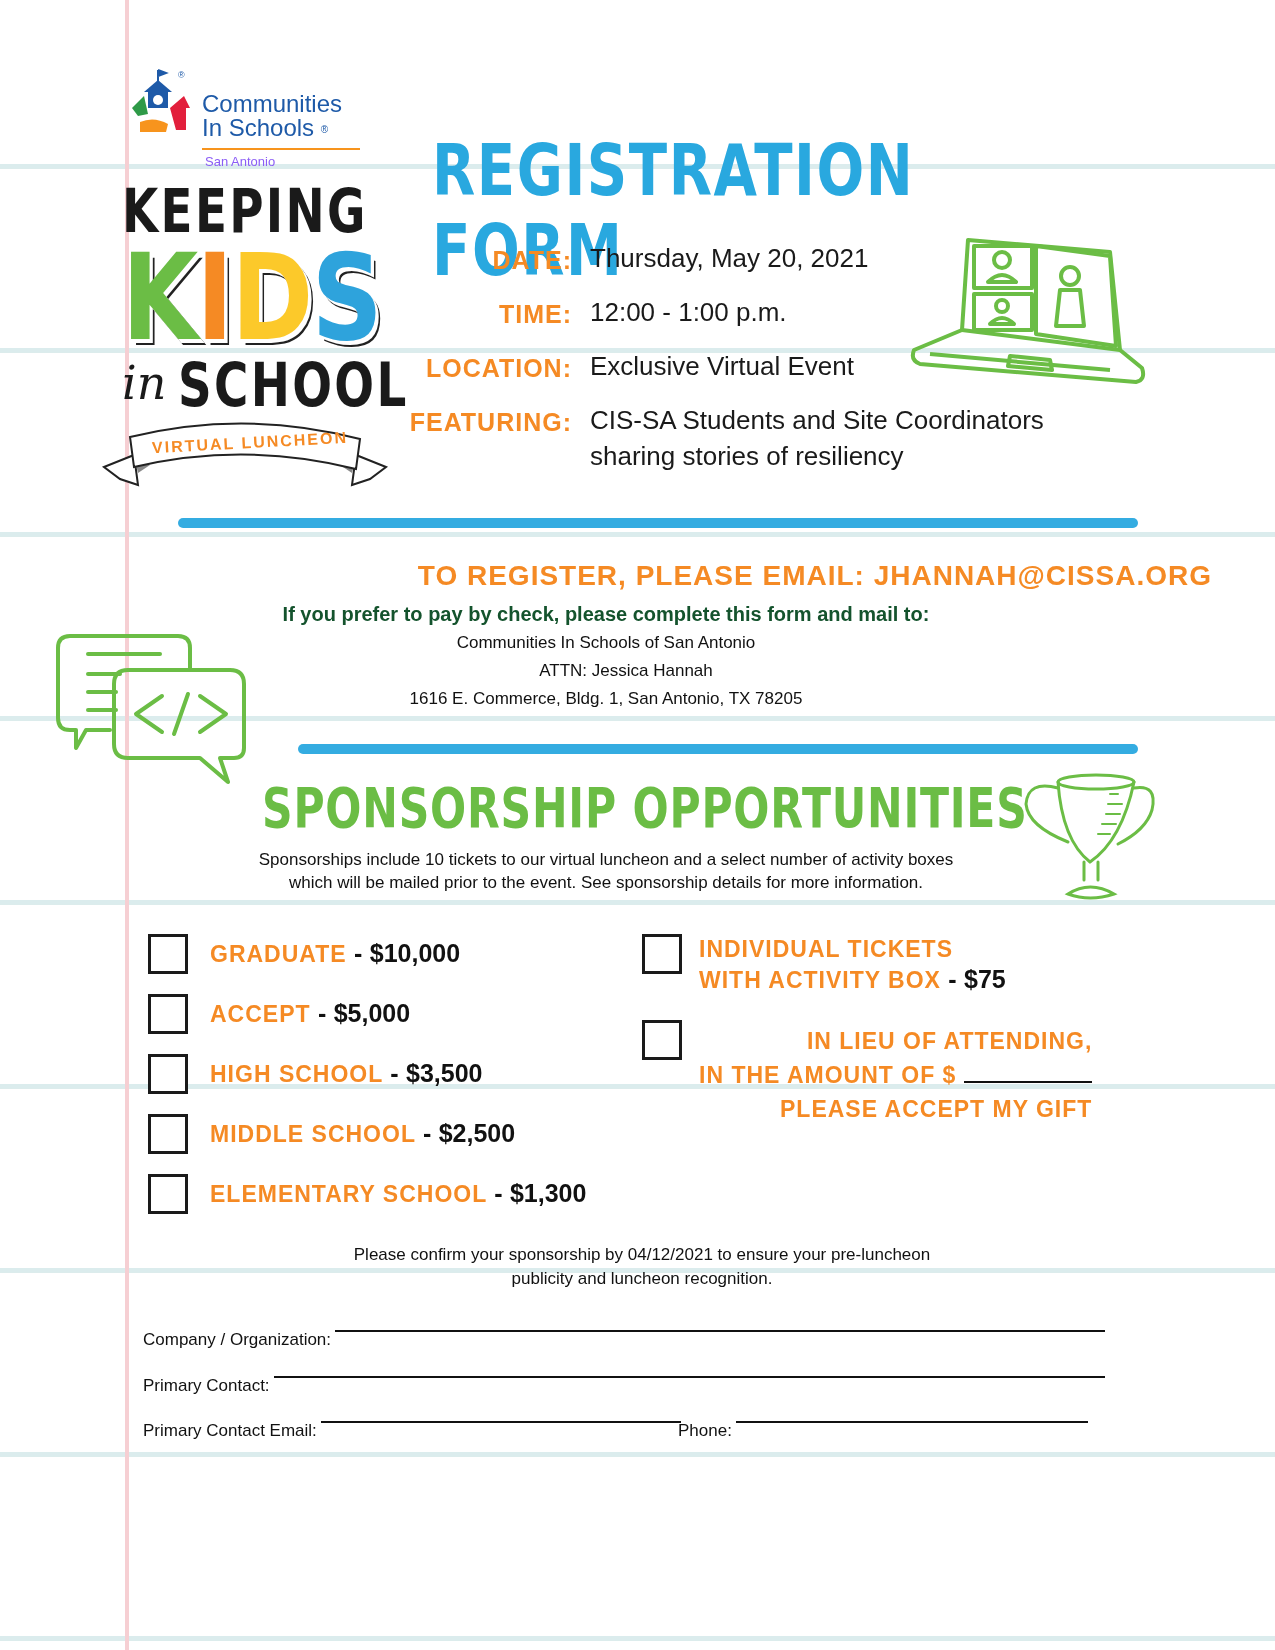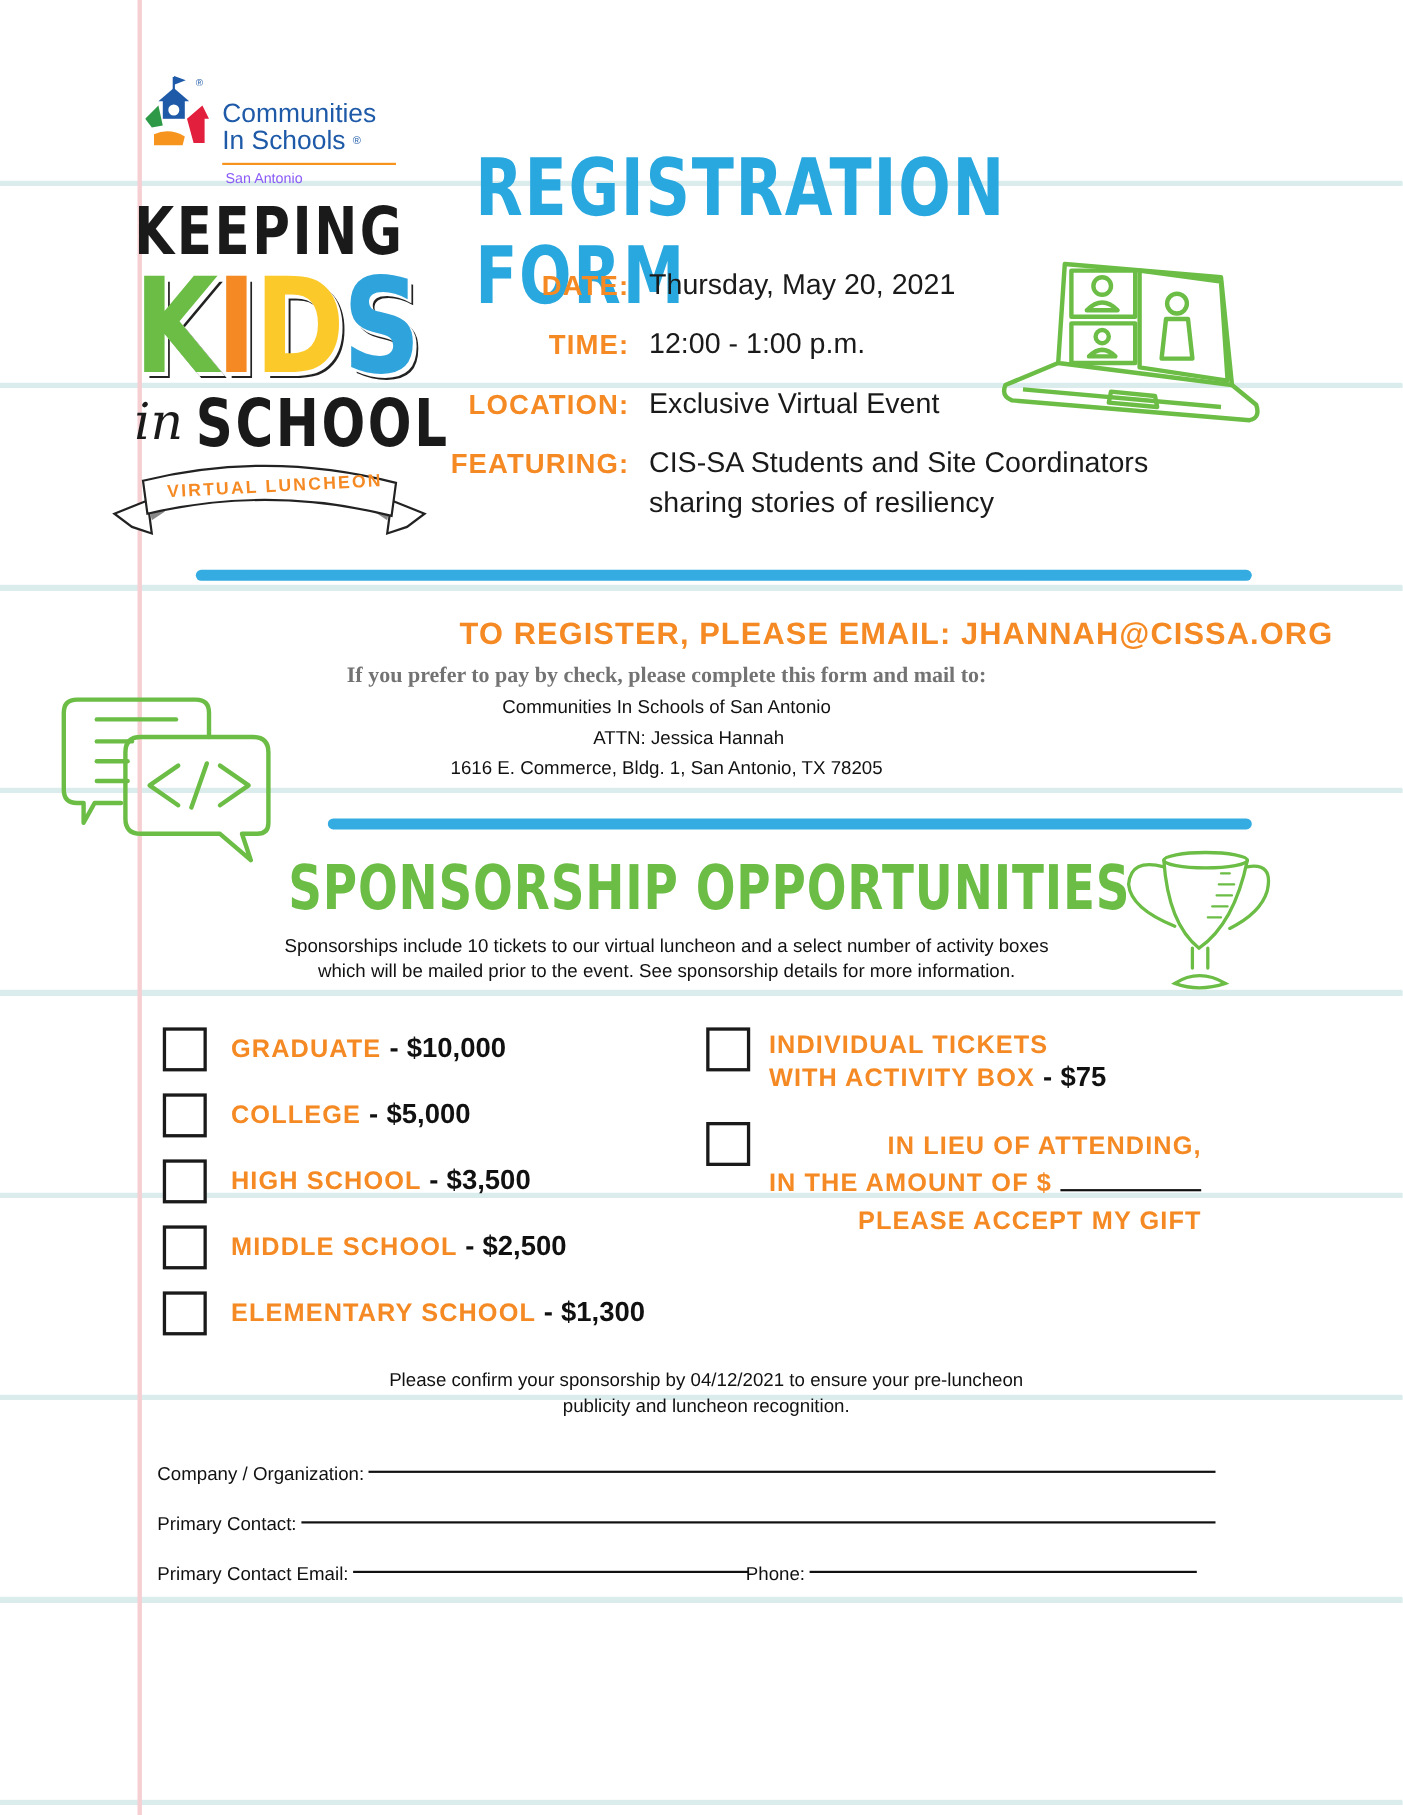--- a/index.html
+++ b/index.html
@@ -53,39 +53,39 @@
   .details { left: 400px; top: 240px; width: 680px; }
   .drow { position: absolute; left: 0; width: 680px; }
   .dlabel { position: absolute; right: 505px; color: #f58a24; font-weight: bold; font-size: 25px; letter-spacing: 1px; white-space: nowrap; }
   .dvalue { position: absolute; left: 190px; font-size: 26px; color: #1a1a1a; white-space: nowrap; line-height: 36px; }
 
   .laptop { left: 910px; top: 230px; width: 240px; height: 160px; }
 
   .stroke { height: 10px; background: #29a8df; border-radius: 6px; opacity: .95; }
 
   .register { left: 0; width: 1275px; top: 560px; text-align: right; color: #f58a24; font-weight: bold; font-size: 28px; letter-spacing: 1px; }
-  .check-note { left: 0; width: 1212px; top: 603px; text-align: center; font-weight: bold; font-size: 20px; color: #737373; font-family: Liberation Serif, serif; }
+  .check-note { left: 0; width: 1212px; top: 603px; text-align: center; font-weight: bold; font-size: 20px; color: #14532d; }
   .addr { left: 0; width: 1212px; text-align: center; font-size: 17px; color: #111; }
 
   .chat { left: 50px; top: 630px; width: 200px; height: 160px; }
 
   .spons-title { left: 262px; top: 775px; font-family: "DejaVu Sans", sans-serif; font-weight: bold; font-size: 56px;
     color: #6bbd45; letter-spacing: 1px; transform: scaleX(0.76); transform-origin: left; }
   .trophy { left: 1018px; top: 770px; width: 140px; height: 135px; }
   .spons-desc { left: 0; width: 1212px; top: 848px; text-align: center; font-size: 17px; line-height: 23px; color: #111; }
 
   .opt { position: absolute; }
   .box { position: absolute; width: 40px; height: 40px; border: 3px solid #1a1a1a; box-sizing: border-box; background: #fff; }
   .opt-label { position: absolute; color: #f58a24; font-weight: bold; font-size: 23px; letter-spacing: 1px; white-space: nowrap; line-height: 30px; }
   .opt-price { color: #111; font-size: 25px; letter-spacing: 0; }
   .gift-line { display: inline-block; width: 128px; border-bottom: 2px solid #111; vertical-align: baseline; margin-left: 8px; }
 
   .confirm { left: 0; width: 1284px; top: 1243px; text-align: center; font-size: 17px; line-height: 24px; color: #111; }
 
-  .field { position: absolute; font-size: 17px; color: #111; display: flex; align-items: center; }
+  .field { position: absolute; font-size: 17px; color: #111; display: flex; align-items: flex-start; }
   .field .line { border-bottom: 2px solid #111; margin-left: 4px; height: 0; margin-bottom: 4px; }
 </style>
 </head>
 <body>
 
 <div class="rules"></div>
 <div class="margin-line"></div>
 
 <div class="abs" style="left:130px;top:66px;width:240px;height:100px;">
   <svg width="62" height="72" viewBox="0 0 62 72" style="position:absolute;left:2px;top:2px;">
@@ -196,21 +196,21 @@
   <div>Sponsorships include 10 tickets to our virtual luncheon and a select number of activity boxes</div>
   <div>which will be mailed prior to the event.  See sponsorship details for more information.</div>
 </div>
 
 <div class="opt" style="left:148px;top:934px;">
   <div class="box"></div>
   <div class="opt-label" style="left:62px;top:4px;"><span>GRADUATE</span> <span class="opt-price">-</span> <span class="opt-price">$10,000</span></div>
 </div>
 <div class="opt" style="left:148px;top:994px;">
   <div class="box"></div>
-  <div class="opt-label" style="left:62px;top:4px;"><span>COLLEGE</span> <span class="opt-price">-</span> <span class="opt-price">$5,000</span></div>
+  <div class="opt-label" style="left:62px;top:4px;"><span>ACCEPT</span> <span class="opt-price">-</span> <span class="opt-price">$5,000</span></div>
 </div>
 <div class="opt" style="left:148px;top:1054px;">
   <div class="box"></div>
   <div class="opt-label" style="left:62px;top:4px;"><span>HIGH SCHOOL</span> <span class="opt-price">-</span> <span class="opt-price">$3,500</span></div>
 </div>
 <div class="opt" style="left:148px;top:1114px;">
   <div class="box"></div>
   <div class="opt-label" style="left:62px;top:4px;"><span>MIDDLE SCHOOL</span> <span class="opt-price">-</span> <span class="opt-price">$2,500</span></div>
 </div>
 <div class="opt" style="left:148px;top:1174px;">

